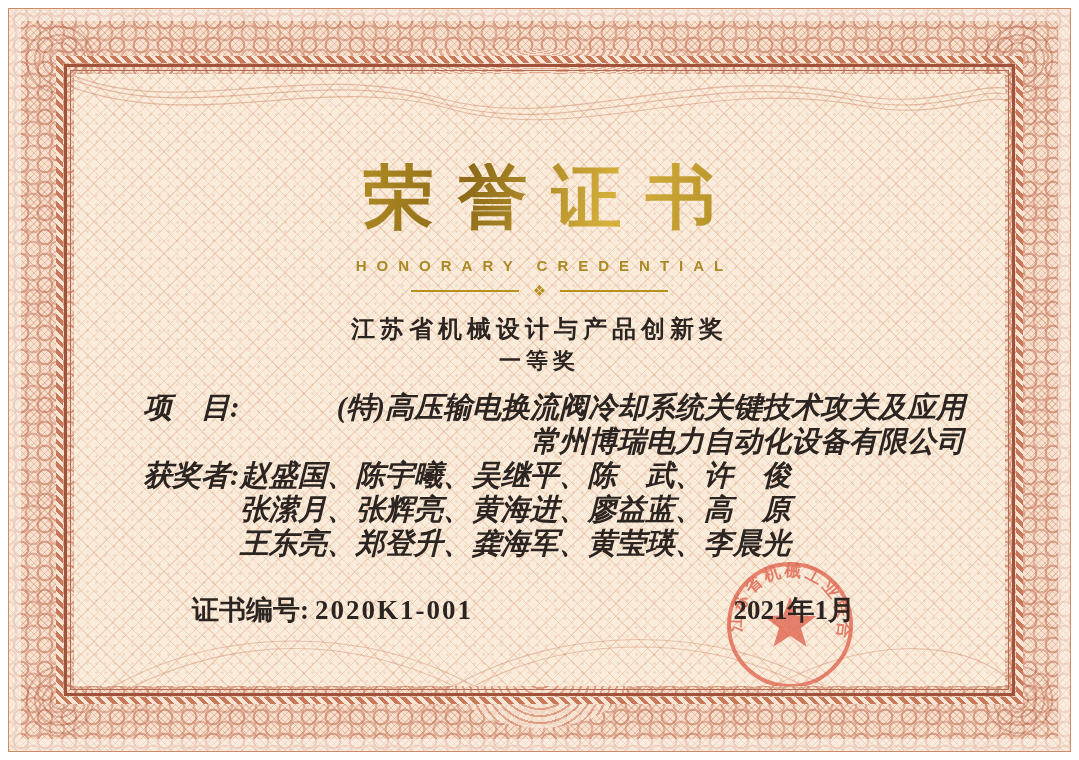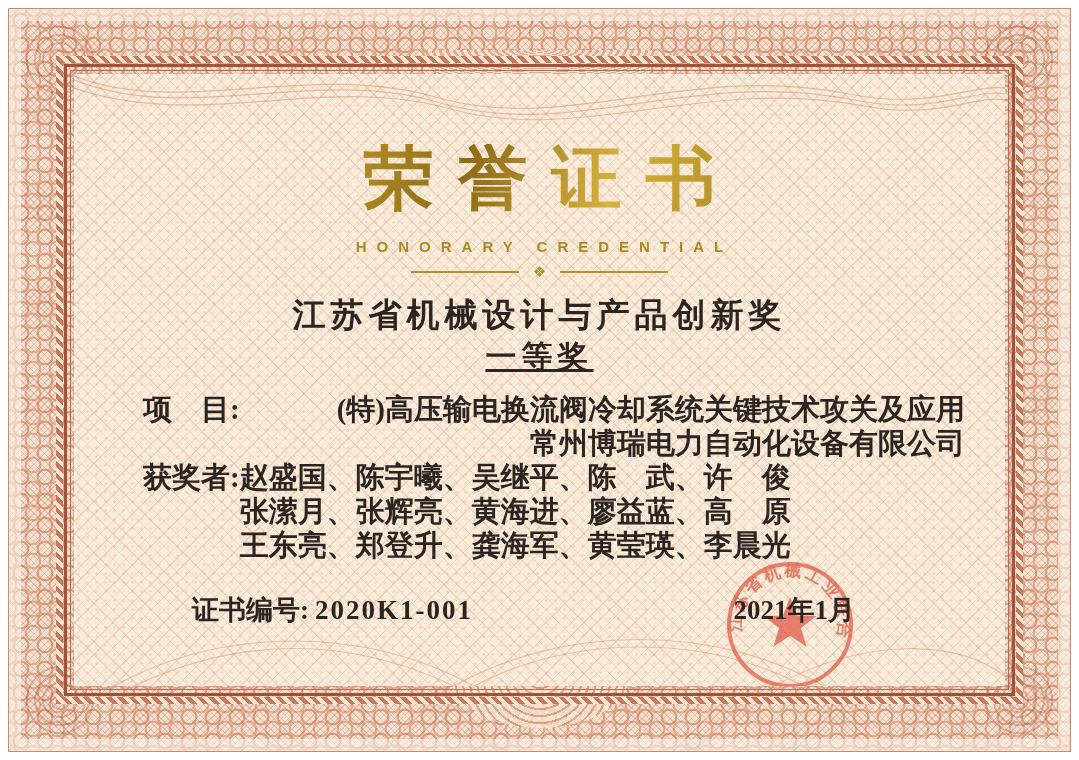--- a/index.html
+++ b/index.html
@@ -37,37 +37,37 @@
   .field{position:absolute;inset:74px;overflow:hidden;background-color:#f9ecdb;
     background-image:
       repeating-linear-gradient(45deg, rgba(222,152,116,.30) 0 1px, transparent 1px 9px),
       repeating-linear-gradient(-45deg, rgba(222,152,116,.30) 0 1px, transparent 1px 9px),
       radial-gradient(circle, rgba(222,152,116,.22) 0 1px, transparent 1.6px);
     background-size:auto,auto,9px 9px;
     text-align:center;color:#2b2420;}
   .deco-svg{position:absolute;pointer-events:none;}
 
   
-  .title{margin-top:70px;font-size:70px;line-height:1;font-weight:bold;
+  .title{margin-top:89px;font-size:70px;line-height:1;font-weight:bold;
     letter-spacing:24px;padding-left:24px;color:#b6911f;}
   @supports ((-webkit-background-clip:text) or (background-clip:text)){
     .title{background-image:linear-gradient(105deg,#96731c 0%,#c9a22c 22%,#8d6b18 42%,#d6b13c 58%,#a07d20 78%,#c49d2c 100%);
       -webkit-background-clip:text;background-clip:text;color:transparent;}}
   .subtitle{margin-top:24px;font-size:15px;font-weight:bold;letter-spacing:10px;
     padding-left:10px;color:#ab8a25;font-family:"Liberation Sans","DejaVu Sans",sans-serif;}
   .divider{margin-top:9px;display:flex;align-items:center;justify-content:center;gap:14px;height:16px;}
   .dline{width:108px;height:0;border-top:2px solid #b6911f;}
   .orn{color:#b6911f;font-size:15px;line-height:1;}
 
   
-  .award{margin-top:17px;font-size:33px;font-weight:bold;letter-spacing:5px;line-height:1.15;}
-  .grade{margin-top:4px;font-size:31px;font-weight:bold;letter-spacing:5px;line-height:1.15;text-decoration:underline;}
+  .award{margin-top:17px;font-size:24px;font-weight:bold;letter-spacing:5px;line-height:1.15;}
+  .grade{margin-top:4px;font-size:22px;font-weight:bold;letter-spacing:5px;line-height:1.15;}
 
   
-  .info{margin:17px 40px 0 69px;text-align:left;font-size:29px;font-weight:bold;line-height:34px;}
+  .info{margin:17px 40px 0 69px;text-align:left;font-size:29px;font-weight:bold;line-height:34px;font-style:italic;}
   .row{display:flex;align-items:flex-start;}
   .lab{flex:0 0 auto;white-space:pre;}
   .val{flex:1 1 auto;white-space:nowrap;text-align:right;}
   .names div{white-space:nowrap;}
 
   
   .footer{position:absolute;left:118px;right:150px;bottom:58px;display:flex;
     justify-content:space-between;align-items:flex-start;font-size:27px;font-weight:bold;z-index:2;}
   .serial span{margin-right:6px;}
   .serial .num{letter-spacing:2px;margin-right:0;}

